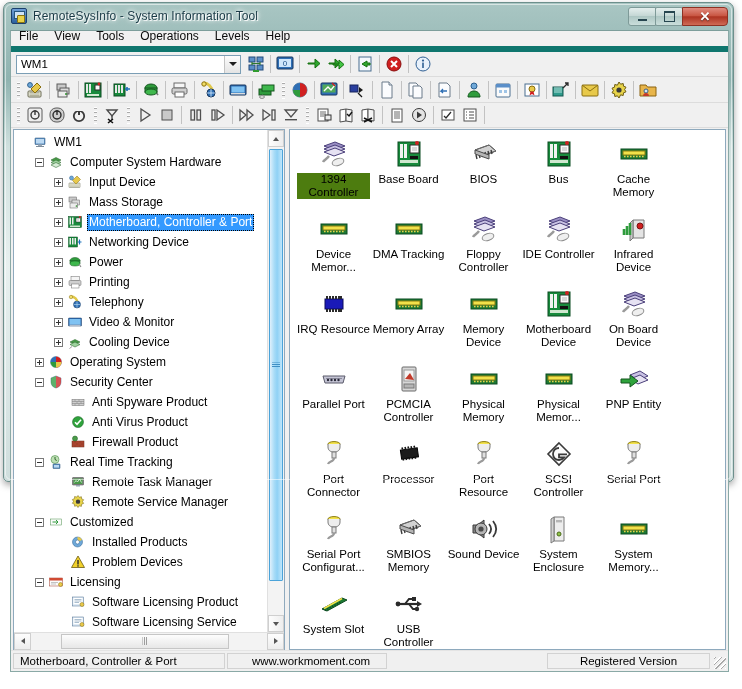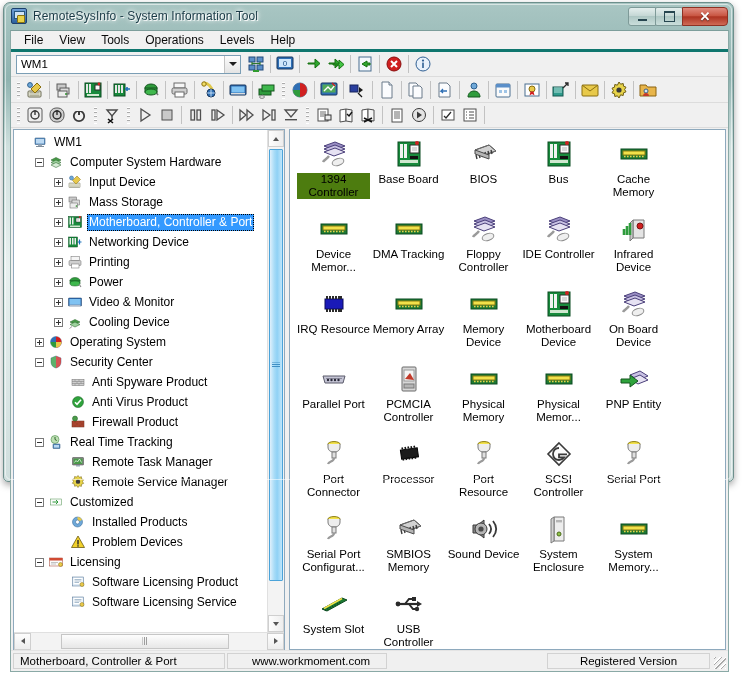--- a/index.html
+++ b/index.html
@@ -92,23 +92,22 @@
     background: #f0f0f0;
     border: 1px solid #8aa9a6;
     border-top-color:#7d9e9b;
     display: flex; flex-direction: column;
   }
 
   
   #menubar {
     height: 21px;
     background: #f1f1f1;
-    display: flex; align-items: flex-start;
-    padding-left: 5px;
-    border-bottom: 3px solid #0f766e;
+    display: flex; align-items: flex-end;
+    border-bottom: 6px solid #0f766e;
     flex: 0 0 21px;
   }
   .menu-item {
     font-size: 12px; color: #0b0b0b;
     padding: 2px 8px 3px 8px;
     cursor: default;
   }
 
   
   .tb-row {
@@ -791,36 +790,47 @@
                     <rect x="10" y="8" width="3" height="13" fill="#ececec"></rect>
                     <rect x="15" y="8" width="3" height="13" fill="#ececec"></rect>
                     <path d="M21 16h8M25 11v10" stroke="#1a6fb8" stroke-width="2.4"></path>
                   </svg></span>
                 <span class="tlabel">Networking Device</span>
               </div>
               <div class="tnode">
                 <span class="ind" style="width: 38px; flex: 0 0 38px;"></span>
                 <span class="exp plus"></span>
                 <span class="ticon"><svg width="16" height="16" viewBox="0 0 32 32">
-                    <rect x="8" y="5" width="17" height="8" fill="#f5f5f5" stroke="#6b6b6b"></rect>
-                    <rect x="4" y="13" width="24" height="10" rx="2" fill="#cfcfcf" stroke="#6b6b6b"></rect>
-                    <rect x="9" y="20" width="15" height="8" fill="#fff" stroke="#6b6b6b"></rect>
-                  </svg></span>
-                <span class="tlabel">Printing</span>
-              </div>
-              <div class="tnode">
-                <span class="ind" style="width: 38px; flex: 0 0 38px;"></span>
-                <span class="exp plus"></span>
-                <span class="ticon"><svg width="16" height="16" viewBox="0 0 32 32">
                     <ellipse cx="16" cy="13" rx="10" ry="6" fill="#2f9b3c" stroke="#14571f"></ellipse>
                     <rect x="6" y="13" width="20" height="6" fill="#2f9b3c" stroke="#14571f"></rect>
                     <ellipse cx="16" cy="19" rx="10" ry="5" fill="#3fb84d" stroke="#14571f"></ellipse>
                     <path d="M24 20l4 6" stroke="#888" stroke-width="2.2"></path>
                   </svg></span>
                 <span class="tlabel">Power</span>
+              </div>
+              <div class="tnode">
+                <span class="ind" style="width: 38px; flex: 0 0 38px;"></span>
+                <span class="exp plus"></span>
+                <span class="ticon"><svg width="16" height="16" viewBox="0 0 32 32">
+                    <rect x="8" y="5" width="17" height="8" fill="#f5f5f5" stroke="#6b6b6b"></rect>
+                    <rect x="4" y="13" width="24" height="10" rx="2" fill="#cfcfcf" stroke="#6b6b6b"></rect>
+                    <rect x="9" y="20" width="15" height="8" fill="#fff" stroke="#6b6b6b"></rect>
+                  </svg></span>
+                <span class="tlabel">Printing</span>
+              </div>
+              <div class="tnode">
+                <span class="ind" style="width: 38px; flex: 0 0 38px;"></span>
+                <span class="exp plus"></span>
+                <span class="ticon"><svg width="16" height="16" viewBox="0 0 32 32">
+                    <path d="M8 5c7 0 13 6 13 13" stroke="#e0c84b" stroke-width="5" fill="none"></path>
+                    <circle cx="8" cy="6" r="3.5" fill="#f0dd66" stroke="#8a6f10"></circle>
+                    <circle cx="20" cy="21" r="7" fill="#2f6fb5" stroke="#16355c"></circle>
+                    <path d="M13.5 21h13M20 14.5v13" stroke="#bfe0f7" stroke-width="1.2"></path>
+                  </svg></span>
+                <span class="tlabel">Telephony</span>
               </div>
               <div class="tnode">
                 <span class="ind" style="width: 38px; flex: 0 0 38px;"></span>
                 <span class="exp plus"></span>
                 <span class="ticon"><svg width="16" height="16" viewBox="0 0 32 32">
                     <rect x="3" y="8" width="26" height="16" rx="1" fill="#2f6fb5" stroke="#16355c"></rect>
                     <rect x="5" y="10" width="22" height="11" fill="#7fc2f2"></rect>
                     <rect x="5" y="21.5" width="22" height="2" fill="#dcdcdc"></rect>
                   </svg></span>
                 <span class="tlabel">Video &amp; Monitor</span>

